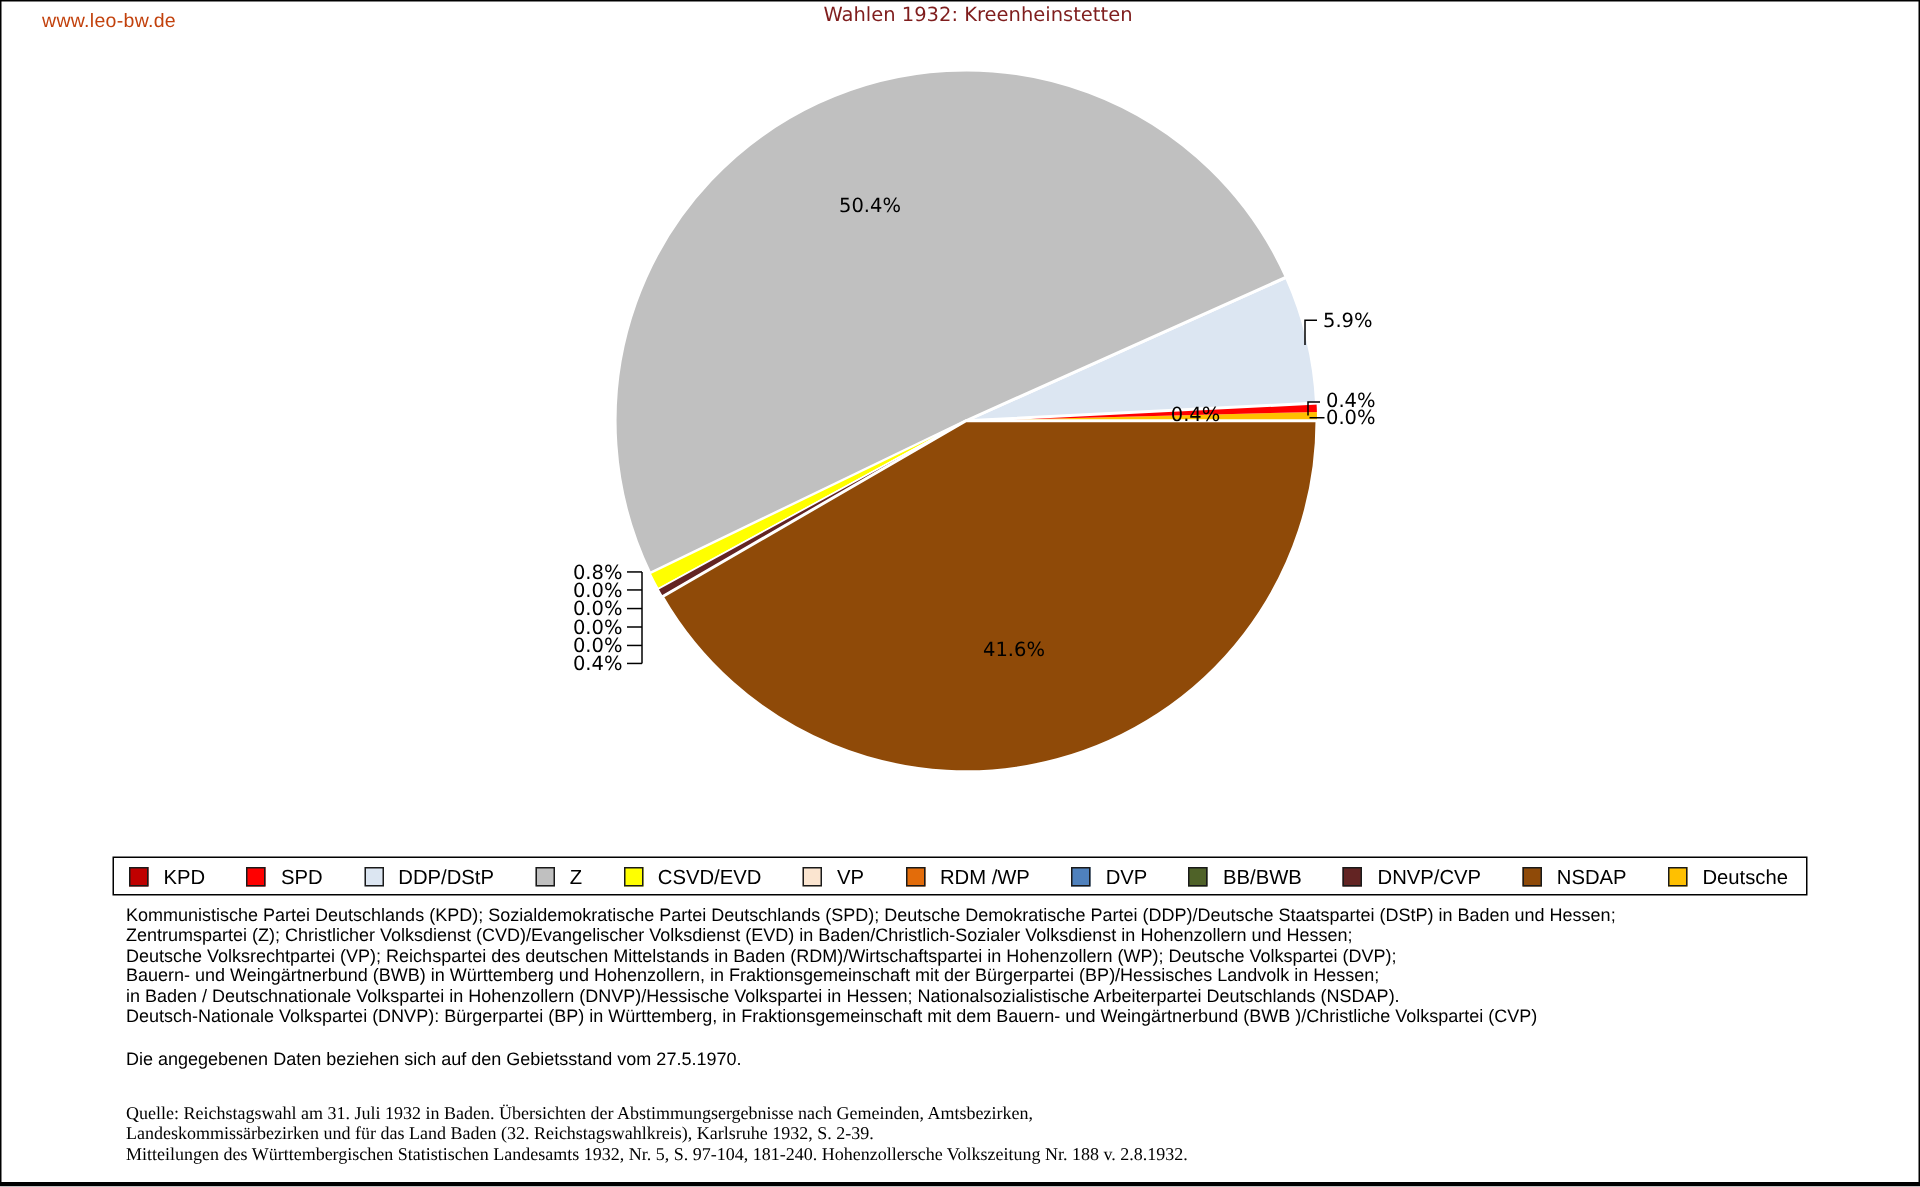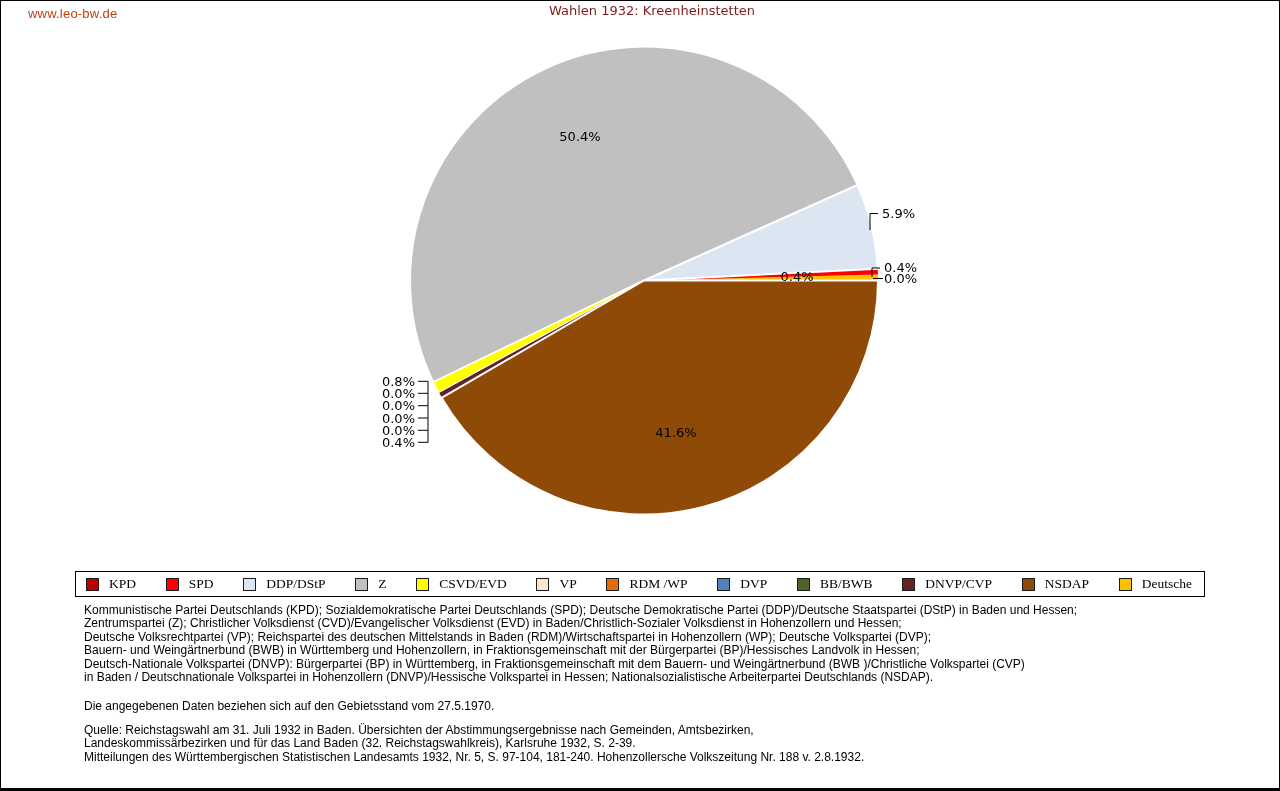--- a/index.html
+++ b/index.html
@@ -6,26 +6,26 @@
   body{width:1280px;height:791px;position:relative;overflow:hidden;
        font-family:"Liberation Sans","DejaVu Sans",sans-serif;color:#000;}
   .page{position:absolute;inset:0;border:1px solid #000;border-bottom:3px solid #000;box-sizing:border-box;}
   .watermark{position:absolute;left:28px;top:6px;font-size:13px;color:#c2410c;letter-spacing:.2px;}
   .chart-title{position:absolute;left:12px;top:3px;width:100%;text-align:center;
                font-family:"DejaVu Sans",sans-serif;font-size:13px;color:#7f1d1d;}
   #pie-svg{position:absolute;left:0;top:0;}
   .legend-box{position:absolute;left:75px;top:571px;width:1130px;height:26px;box-sizing:border-box;
               border:1px solid #000;display:flex;align-items:center;justify-content:space-between;
               padding:0 12px 0 10px;background:#fff;}
-  .legend-item{display:flex;align-items:center;gap:10px;font-size:13.5px;white-space:nowrap;font-family:Liberation Serif, serif;}
+  .legend-item{display:flex;align-items:center;gap:10px;font-size:13.5px;white-space:nowrap;}
   .swatch{width:13px;height:13px;border:1px solid #1a1a1a;box-sizing:border-box;display:inline-block;}
   .footer{position:absolute;left:84px;top:604px;font-size:12px;line-height:13.4px;}
   .footer .block{margin:0;}
   .footer .gap16{margin-top:16px;}
-  .footer .gap15{margin-top:10px;}
+  .footer .gap15{margin-top:22px;font-family:Liberation Serif, serif;}
   .footer div{white-space:nowrap;}
 </style>
 </head>
 <body>
 
 <div class="page"></div>
 
 <div class="watermark">www.leo-bw.de</div>
 <div class="chart-title">Wahlen 1932: Kreenheinstetten</div>
 
@@ -111,22 +111,22 @@
       <span>Deutsche</span>
     </div>
 </div>
 
 <div class="footer">
   <div class="block">
     <div>Kommunistische Partei Deutschlands (KPD); Sozialdemokratische Partei Deutschlands (SPD); Deutsche Demokratische Partei (DDP)/Deutsche Staatspartei (DStP) in Baden und Hessen;</div>
     <div>Zentrumspartei (Z); Christlicher Volksdienst (CVD)/Evangelischer Volksdienst (EVD) in Baden/Christlich-Sozialer Volksdienst in Hohenzollern und Hessen;</div>
     <div>Deutsche Volksrechtpartei (VP); Reichspartei des deutschen Mittelstands in Baden (RDM)/Wirtschaftspartei in Hohenzollern (WP); Deutsche Volkspartei (DVP);</div>
     <div>Bauern- und Weingärtnerbund (BWB) in Württemberg und Hohenzollern, in Fraktionsgemeinschaft mit der Bürgerpartei (BP)/Hessisches Landvolk in Hessen;</div>
+    <div>in Baden / Deutschnationale Volkspartei in Hohenzollern (DNVP)/Hessische Volkspartei in Hessen; Nationalsozialistische Arbeiterpartei Deutschlands (NSDAP).</div>
     <div>Deutsch-Nationale Volkspartei (DNVP): Bürgerpartei (BP) in Württemberg, in Fraktionsgemeinschaft mit dem Bauern- und Weingärtnerbund (BWB )/Christliche Volkspartei (CVP)</div>
-    <div>in Baden / Deutschnationale Volkspartei in Hohenzollern (DNVP)/Hessische Volkspartei in Hessen; Nationalsozialistische Arbeiterpartei Deutschlands (NSDAP).</div>
   </div>
   <div class="block gap16">Die angegebenen Daten beziehen sich auf den Gebietsstand vom 27.5.1970.</div>
   <div class="block gap15">
     <div>Quelle: Reichstagswahl am 31. Juli 1932 in Baden. Übersichten der Abstimmungsergebnisse nach Gemeinden, Amtsbezirken,</div>
     <div>Landeskommissärbezirken und für das Land Baden (32. Reichstagswahlkreis), Karlsruhe 1932, S. 2-39.</div>
     <div>Mitteilungen des Württembergischen Statistischen Landesamts 1932, Nr. 5, S. 97-104, 181-240. Hohenzollersche Volkszeitung Nr. 188 v. 2.8.1932.</div>
   </div>
 </div>
 
 </body></html>

